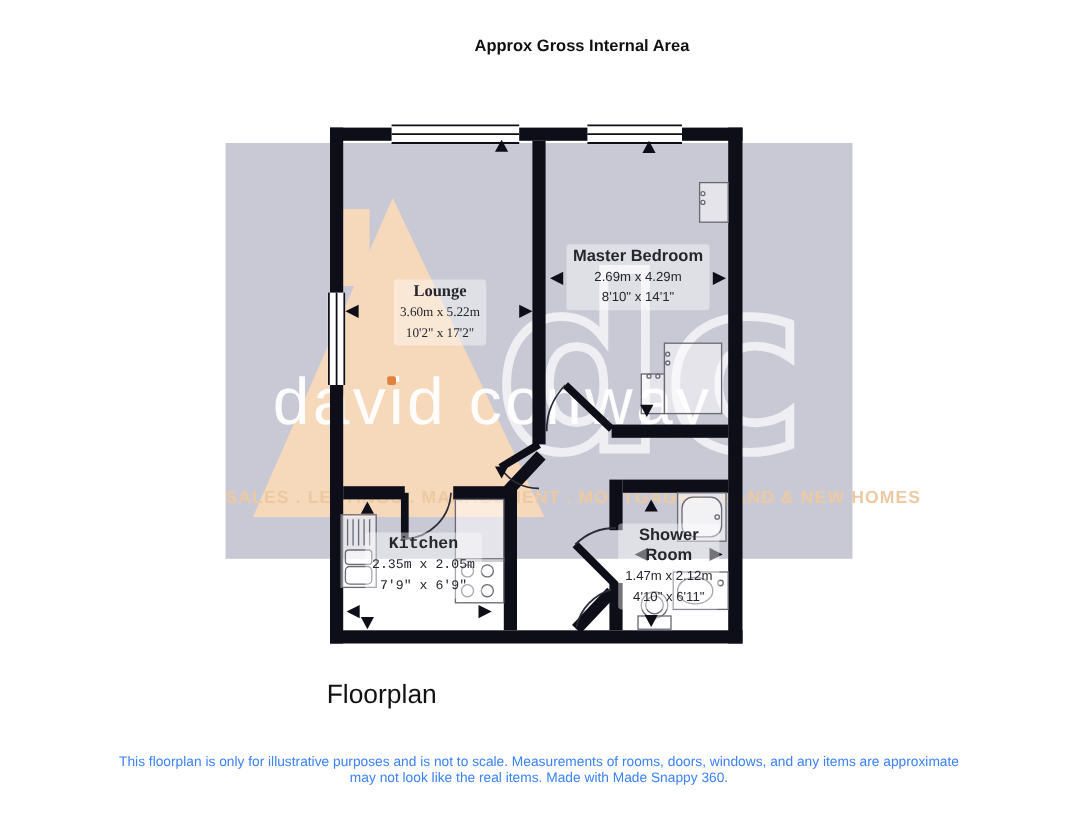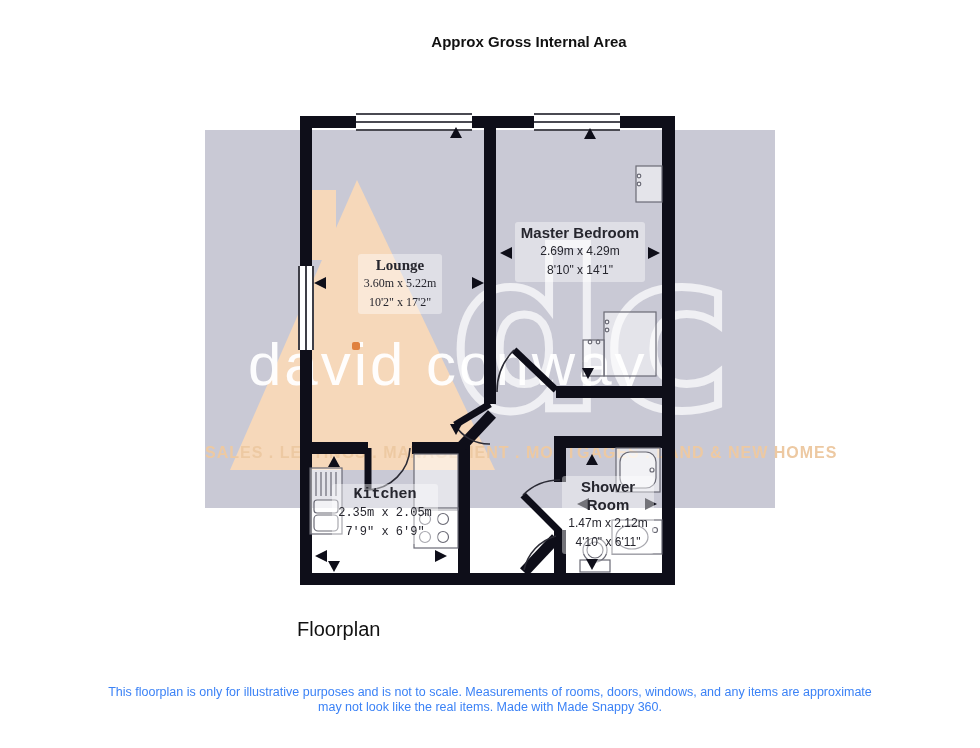--- a/index.html
+++ b/index.html
@@ -26,21 +26,21 @@
   
   #plan-svg{position:absolute;left:0;top:0;z-index:2;}
   
   .room-label{position:absolute;text-align:center;z-index:3;}
   .room-label .box{display:inline-block;background:rgba(255,255,255,0.42);
                    border-radius:3px;padding:2px 6px;}
   .room-name{font-weight:bold;font-size:15px;line-height:18px;color:#26262e;}
   .room-dim{font-size:12px;line-height:19px;color:#26262e;white-space:nowrap;}
   #label-shower .room-name{width:74px;margin:0 auto;}
   
-  .caption{position:absolute;left:297px;top:618px;font-size:20px;color:#111;z-index:4;}
+  .caption{position:absolute;left:297px;top:618px;font-size:24px;color:#111;z-index:4;}
   .disclaimer{position:absolute;left:0;top:685px;width:980px;text-align:center;
               font-size:12.5px;line-height:15px;color:#3b82f6;z-index:4;}
 </style>
 </head>
 <body>
 
 <div id="page">
 
   <div class="plan-title">
     <div>Approx Gross Internal Area</div>

